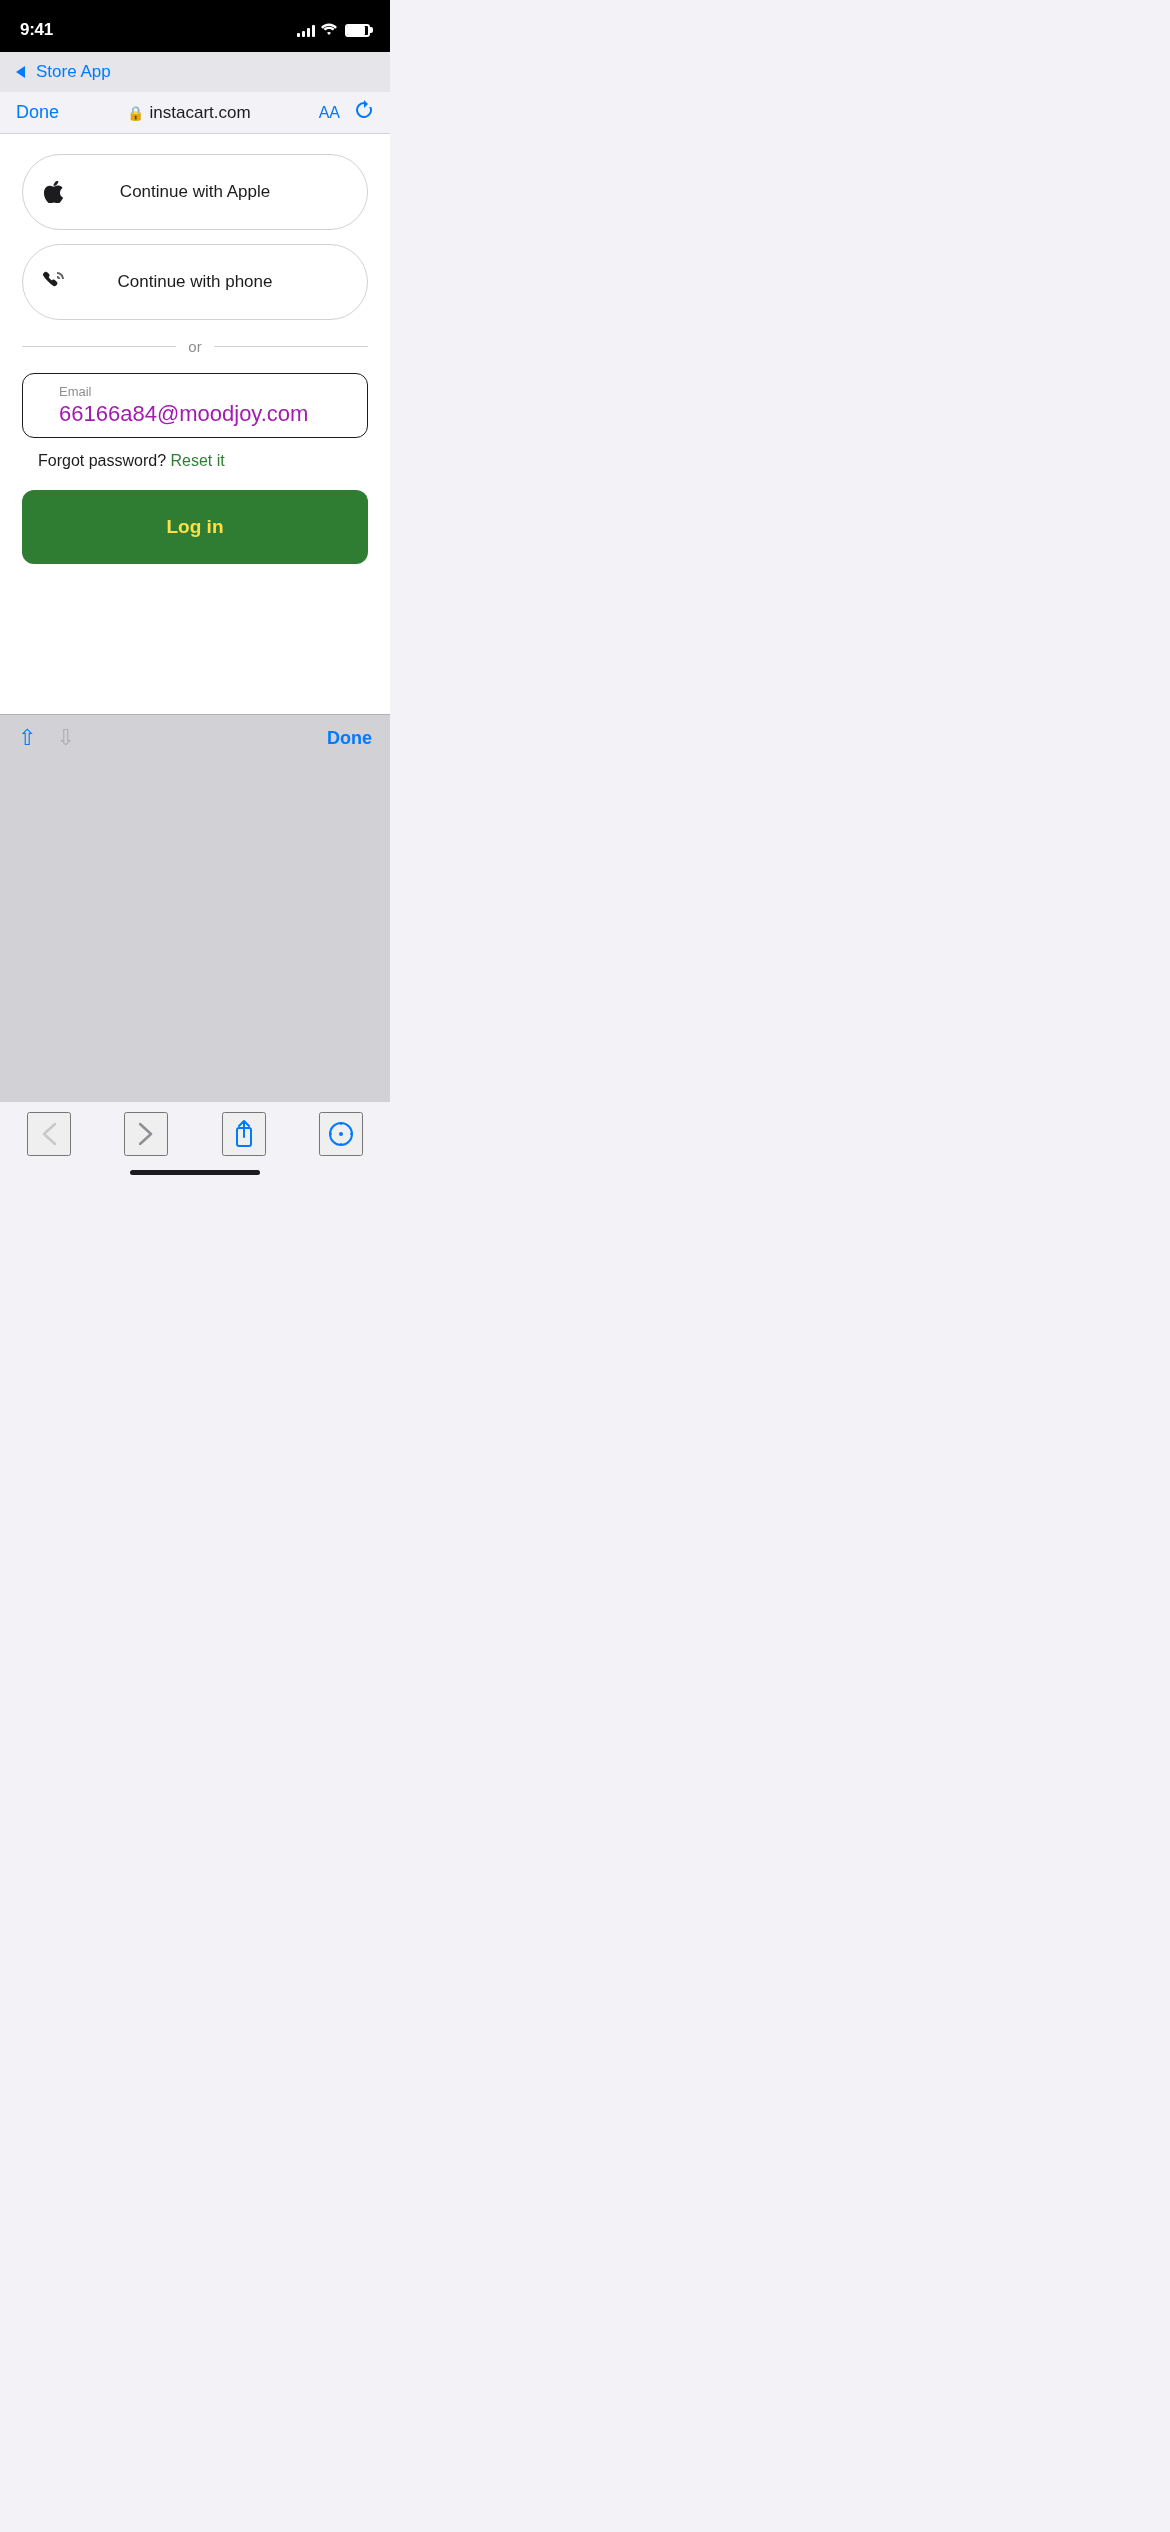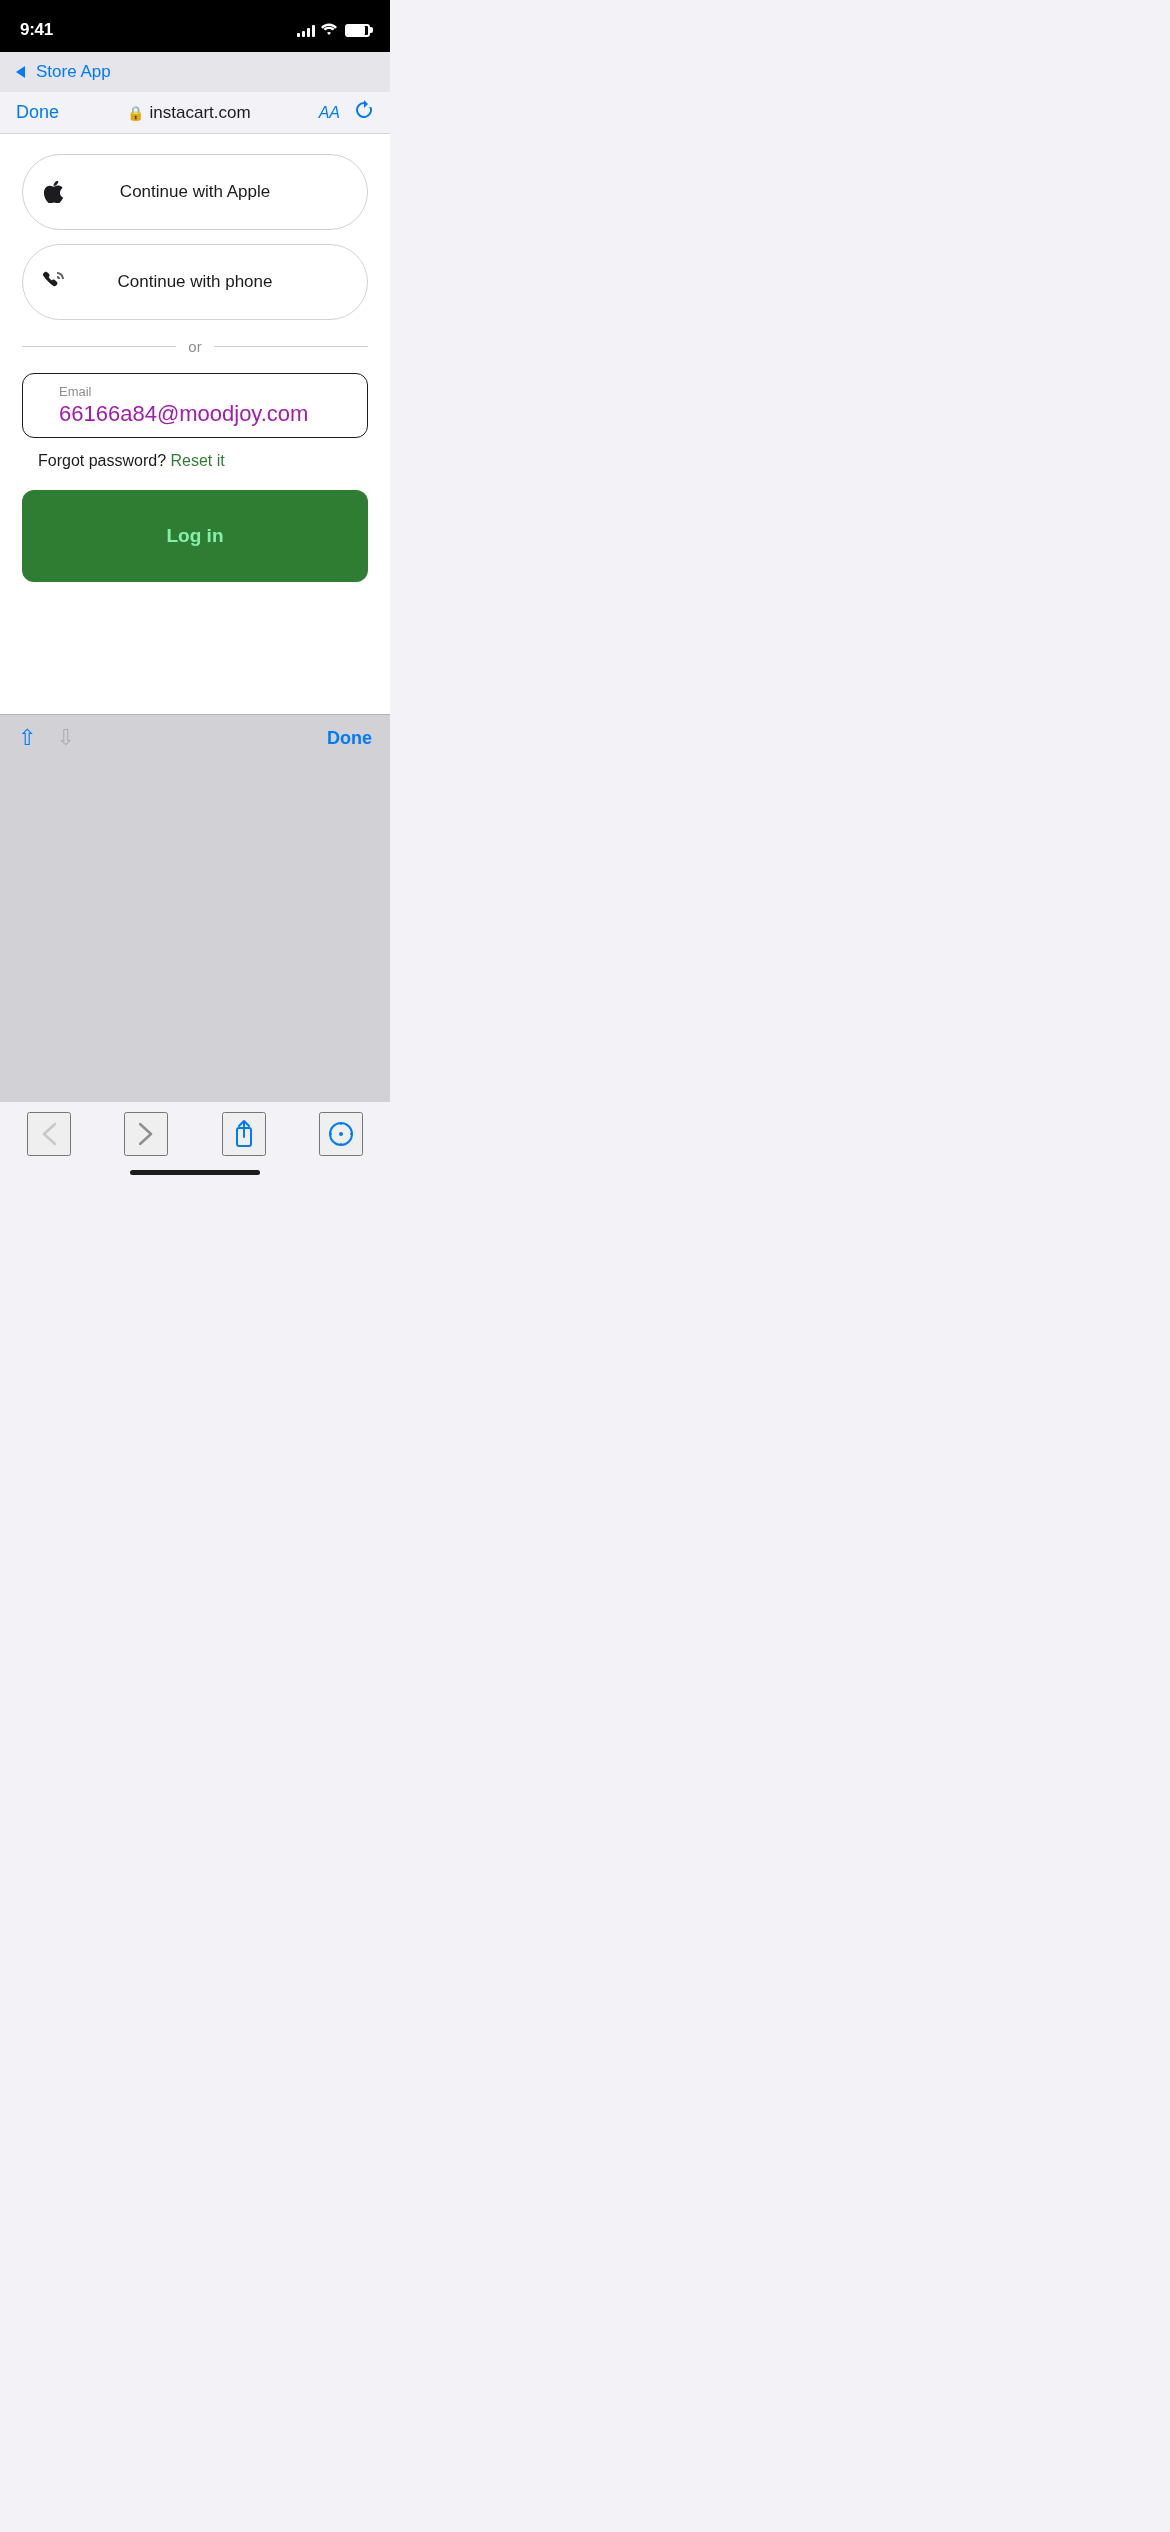--- a/index.html
+++ b/index.html
@@ -125,21 +125,20 @@
       color: #1c1c1e;
     }
     .lock-icon {
       font-size: 14px;
       color: #1c1c1e;
     }
     .browser-actions {
       display: flex;
       align-items: center;
       gap: 14px;
-      font-style: italic;
     }
     .browser-aa {
       color: #007aff;
       font-size: 16px;
       font-weight: 500;
     }
     .browser-reload {
       color: #007aff;
       font-size: 20px;
     }
@@ -228,24 +227,24 @@
     .reset-link {
       color: #2e7d32;
       font-weight: 500;
       text-decoration: none;
     }
 
     
     .login-btn {
       width: 100%;
       background: #2e7d32;
-      color: #86efac;
+      color: #fde047;
       border: none;
       border-radius: 12px;
-      padding: 35px;
+      padding: 26px;
       font-size: 19px;
       font-weight: 600;
       cursor: pointer;
       text-align: center;
     }
 
     
     .keyboard-toolbar {
       background: #d1d1d6;
       border-top: 1px solid #b0b0b8;

